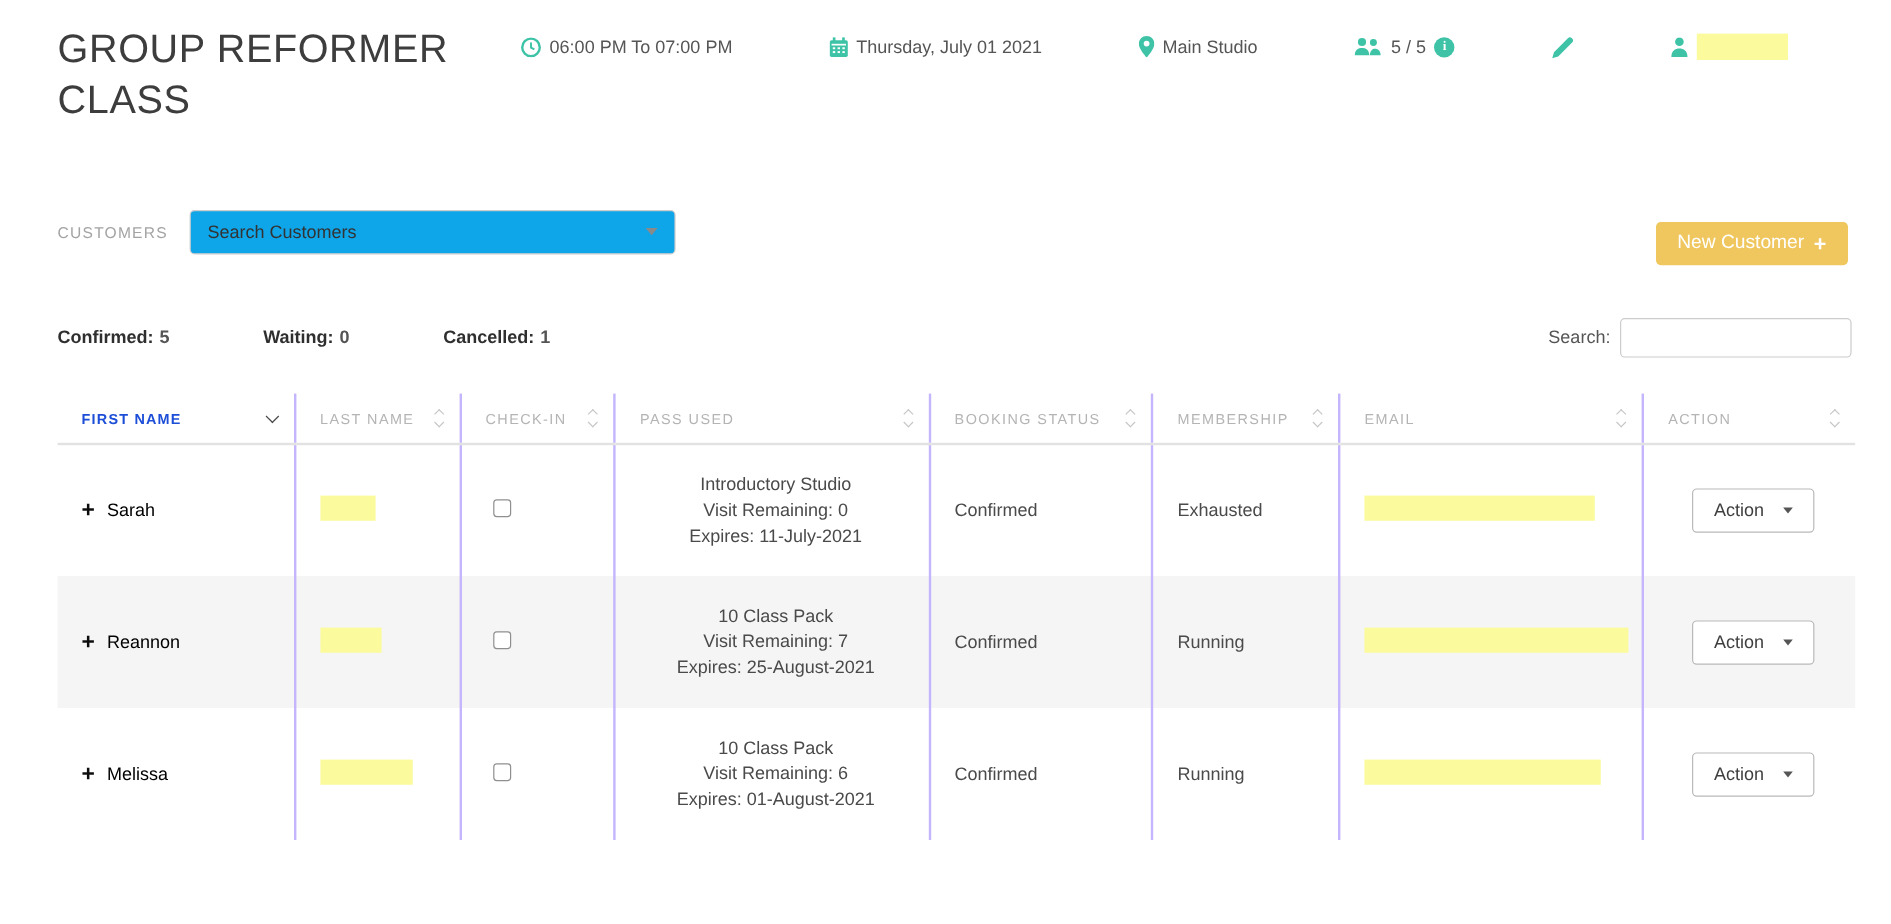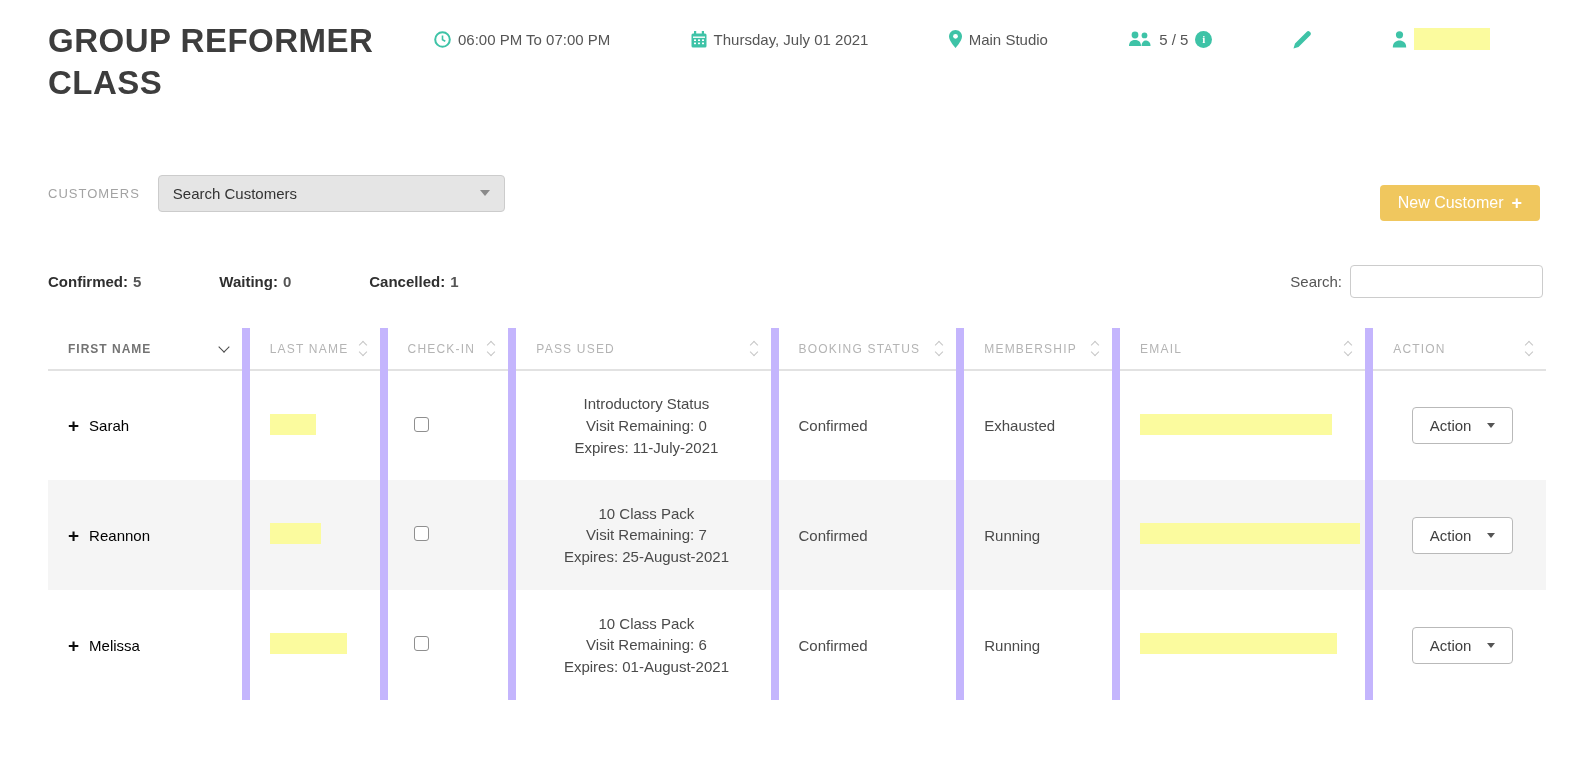--- a/index.html
+++ b/index.html
@@ -2,38 +2,38 @@
 <html><head>
 <meta charset="utf-8">
 <style>
   * { margin:0; padding:0; box-sizing:border-box; }
   html,body { width:1576px; height:770px; overflow:hidden; background:#fff;
               font-family:"Liberation Sans","DejaVu Sans",sans-serif; color:#4a4a4a; }
   .page { padding:20px 30px 0 48px; }
 
   
   .topbar { display:flex; align-items:flex-start; }
-  .class-title { width:350px; flex-shrink:0; font-size:33px; font-weight:700;
+  .class-title { width:350px; flex-shrink:0; font-size:33px; font-weight:400;
                  color:#3d3d3d; line-height:1.26; letter-spacing:.5px; }
   .infobar { flex:1; display:flex; justify-content:space-between; align-items:center;
              padding:8px 56px 0 36px; }
   .info-item { display:flex; align-items:center; gap:7px; font-size:15px; color:#555;justify-content:center; }
   .icon-svg { display:inline-block; vertical-align:middle; }
   .info-badge { width:17px; height:17px; background:#3ec3a7; border-radius:50%;
                 color:#fff; font-size:11px; font-weight:bold; display:inline-flex;
                 align-items:center; justify-content:center; font-family:"Liberation Serif",serif; }
   .redact { display:inline-block; background:#fbfb9e; }
   .redact.instructor { width:76px; height:22px; }
 
   
   .customers-bar { margin-top:62px; display:flex; align-items:center; }
   .customers-label { font-size:13px; color:#a3a3a3; letter-spacing:1px; margin-right:18px; }
-  .select-box { width:347px; height:37px; border:1px solid #ccc; border-radius:4px;
+  .select-box { width:405px; height:37px; border:1px solid #ccc; border-radius:4px;
                 display:flex; align-items:center; justify-content:space-between;
-                padding:0 14px; font-size:15px; color:#333; background:#e5e5e5; cursor:pointer; }
+                padding:0 14px; font-size:15px; color:#333; background:#0ea5e9; cursor:pointer; }
   .caret-down { width:0; height:0; border-left:5px solid transparent; border-right:5px solid transparent;
                 border-top:6px solid #8a8a8a; }
   .btn { border:none; border-radius:4px; font-size:16px; color:#fff; cursor:pointer;
          font-family:inherit; }
   .btn-teal { background:#18b794; height:36px; padding:0 19px; margin-left:34px; }
   .btn-yellow { background:#f0c75e; height:36px; padding:0 18px; margin-left:auto;
                 margin-right:6px; display:flex; align-items:center; gap:8px;margin-top:20px; }
   .btn-yellow .plus { font-size:18px; font-weight:bold; }
 
   
@@ -53,23 +53,23 @@
   .search-input { width:193px; height:33px; border:1px solid #ccc; border-radius:4px;
                   padding:0 8px; font-size:14px; font-family:inherit; }
 
   
   table { width:100%; border-collapse:collapse; table-layout:fixed; margin-top:30px; }
   col.c1{width:13.2%} col.c2{width:9.2%} col.c3{width:8.6%} col.c4{width:17.5%}
   col.c5{width:12.4%} col.c6{width:10.4%} col.c7{width:16.9%} col.c8{width:11.8%}
   th { height:42px; font-size:12px; font-weight:normal; letter-spacing:1.2px;
        color:#b4b4b4; text-align:left; padding:0 14px 0 20px; border-bottom:2px solid #e2e2e2; }
   th .th-inner { display:flex; align-items:center; justify-content:space-between; }
-  th.sorted { color:#737373; font-weight:bold; letter-spacing:1px; }
+  th.sorted { color:#1d4ed8; font-weight:bold; letter-spacing:1px; }
   td { height:110px; vertical-align:middle; padding:0 14px 0 20px; font-size:15px; color:#4a4a4a; }
-  th + th, td + td { border-left:8px solid #c4b5fd; }
+  th + th, td + td { border-left:2px solid #c4b5fd; }
   tbody tr.striped td { background:#f5f5f5; }
   .chev { display:inline-block; width:6px; height:6px; border-right:1.6px solid #c6c6c6;
           border-bottom:1.6px solid #c6c6c6; }
   .chev.up { transform:rotate(-135deg); margin-bottom:1px; }
   .chev.down { transform:rotate(45deg); }
   .sort-stack { display:inline-flex; flex-direction:column; align-items:center; }
   .chev.single { width:8px; height:8px; border-color:#4a4a4a; border-width:1.8px;
                  transform:rotate(45deg); margin-top:-4px; }
   .cell-first { display:flex; align-items:center; gap:10px; }
   .plus-expand { font-size:19px; font-weight:bold; color:#0c0c0c; cursor:pointer; line-height:1; }
@@ -276,21 +276,21 @@
       <tr>
         <td>
           <span class="cell-first">
             <span class="plus-expand">+</span>
             <span class="name-link">Sarah</span>
           </span>
         </td>
         <td><span class="redact lastname"></span></td>
         <td class="checkin-cell"><input type="checkbox" class="checkbox" style=""></td>
         <td class="pass-cell">
-          <div>Introductory Status</div>
+          <div>Introductory Studio</div>
           <div>Visit Remaining: 0</div>
           <div>Expires: 11-July-2021</div>
         </td>
         <td>Confirmed</td>
         <td>Exhausted</td>
         <td><span class="redact email"></span></td>
         <td class="action-cell">
           <button class="btn-action">
             <span>Action</span>
             <span class="caret-down"></span>

